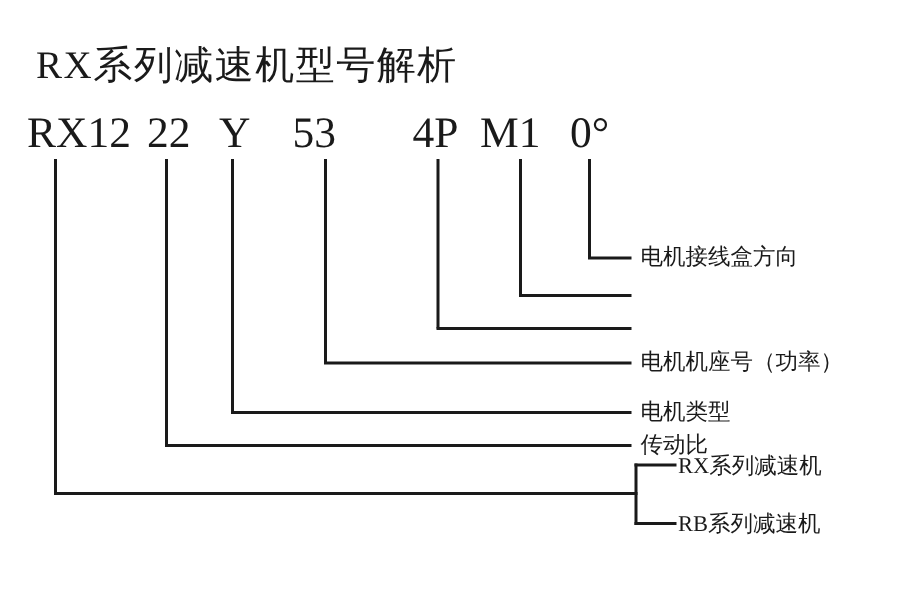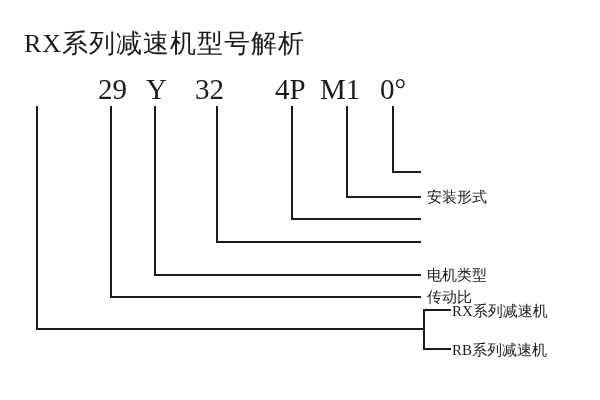--- a/index.html
+++ b/index.html
@@ -76,23 +76,24 @@
   #lb7 { top: 302px; left: 452px; text-align: center; }
   #lb8 { top: 341px; left: 452px; }
 </style>
 </head>
 <body>
 
 <div class="stage">
 
   <h1 class="title">RX系列减速机型号解析</h1>
 
-  <div class="code-part" id="cp2">29</div>
+  <div class="code-part" id="cp1">RX12</div>
+  <div class="code-part" id="cp2">22</div>
   <div class="code-part" id="cp3">Y</div>
-  <div class="code-part" id="cp4">32</div>
+  <div class="code-part" id="cp4">53</div>
   <div class="code-part" id="cp5">4P</div>
   <div class="code-part" id="cp6">M1</div>
   <div class="code-part" id="cp7">0°</div>
 
   <div class="ln" id="v1"></div>
   <div class="ln" id="v2"></div>
   <div class="ln" id="v3"></div>
   <div class="ln" id="v4"></div>
   <div class="ln" id="v5"></div>
   <div class="ln" id="v6"></div>
@@ -103,19 +104,20 @@
   <div class="ln" id="h5"></div>
   <div class="ln" id="h4"></div>
   <div class="ln" id="h3"></div>
   <div class="ln" id="h2"></div>
 
   <div class="ln" id="h1"></div>
   <div class="ln" id="forkv"></div>
   <div class="ln" id="forkt"></div>
   <div class="ln" id="forkb"></div>
 
-  <div class="callout" id="lb2">安装形式</div>
+  <div class="callout" id="lb1">电机接线盒方向</div>
+  <div class="callout" id="lb4">电机机座号（功率）</div>
   <div class="callout" id="lb5">电机类型</div>
   <div class="callout" id="lb6">传动比</div>
   <div class="callout" id="lb7">RX系列减速机</div>
   <div class="callout" id="lb8">RB系列减速机</div>
 
 </div>
 
 </body></html>

